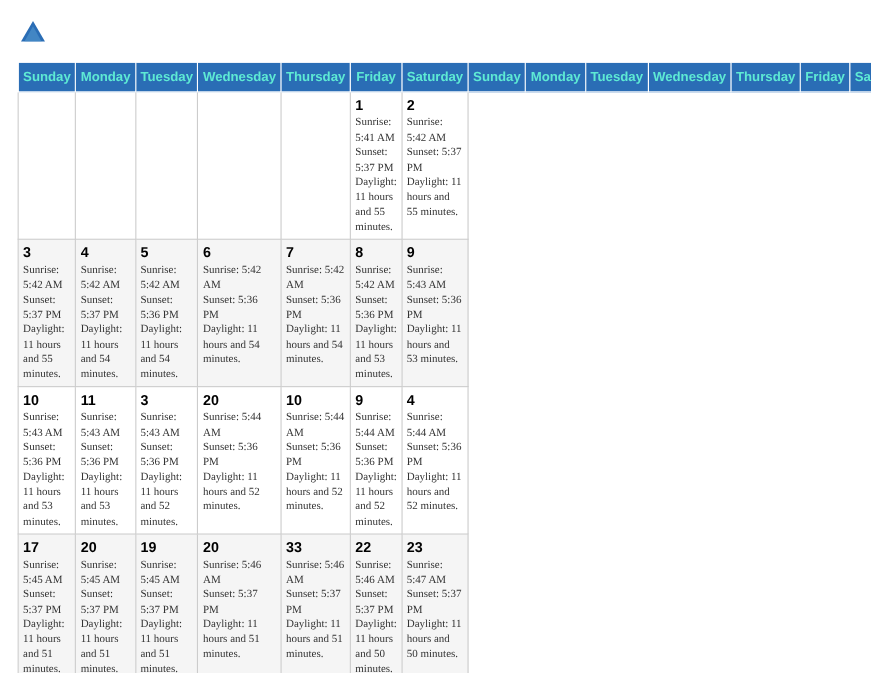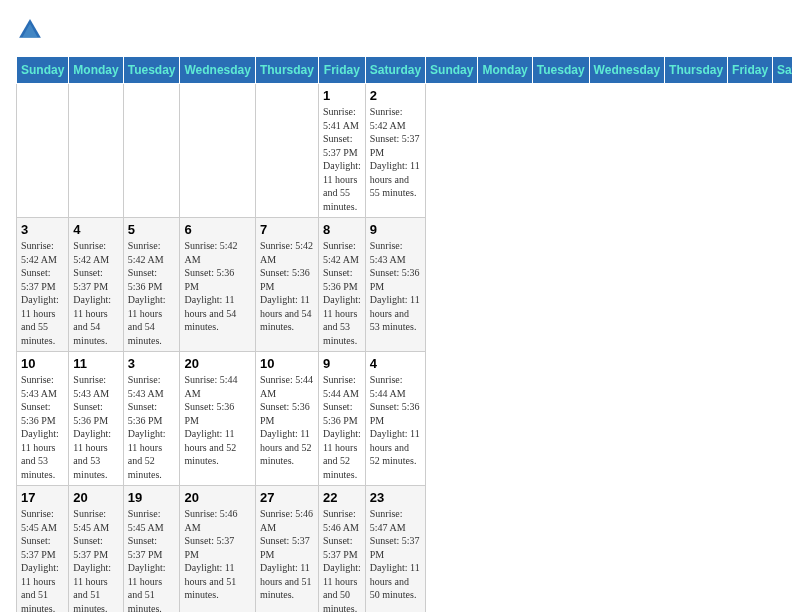--- a/index.html
+++ b/index.html
@@ -259,21 +259,21 @@
 Sunset: 5:37 PM
 Daylight: 11 hours and 51 minutes.</div>
         </td>
         <td>
           <div class="day-num">20</div>
           <div class="day-info" style="white-space: pre-line;">Sunrise: 5:46 AM
 Sunset: 5:37 PM
 Daylight: 11 hours and 51 minutes.</div>
         </td>
         <td>
-          <div class="day-num">27</div>
+          <div class="day-num">33</div>
           <div class="day-info" style="white-space: pre-line;">Sunrise: 5:46 AM
 Sunset: 5:37 PM
 Daylight: 11 hours and 51 minutes.</div>
         </td>
         <td>
           <div class="day-num">22</div>
           <div class="day-info" style="white-space: pre-line;">Sunrise: 5:46 AM
 Sunset: 5:37 PM
 Daylight: 11 hours and 50 minutes.</div>
         </td>

